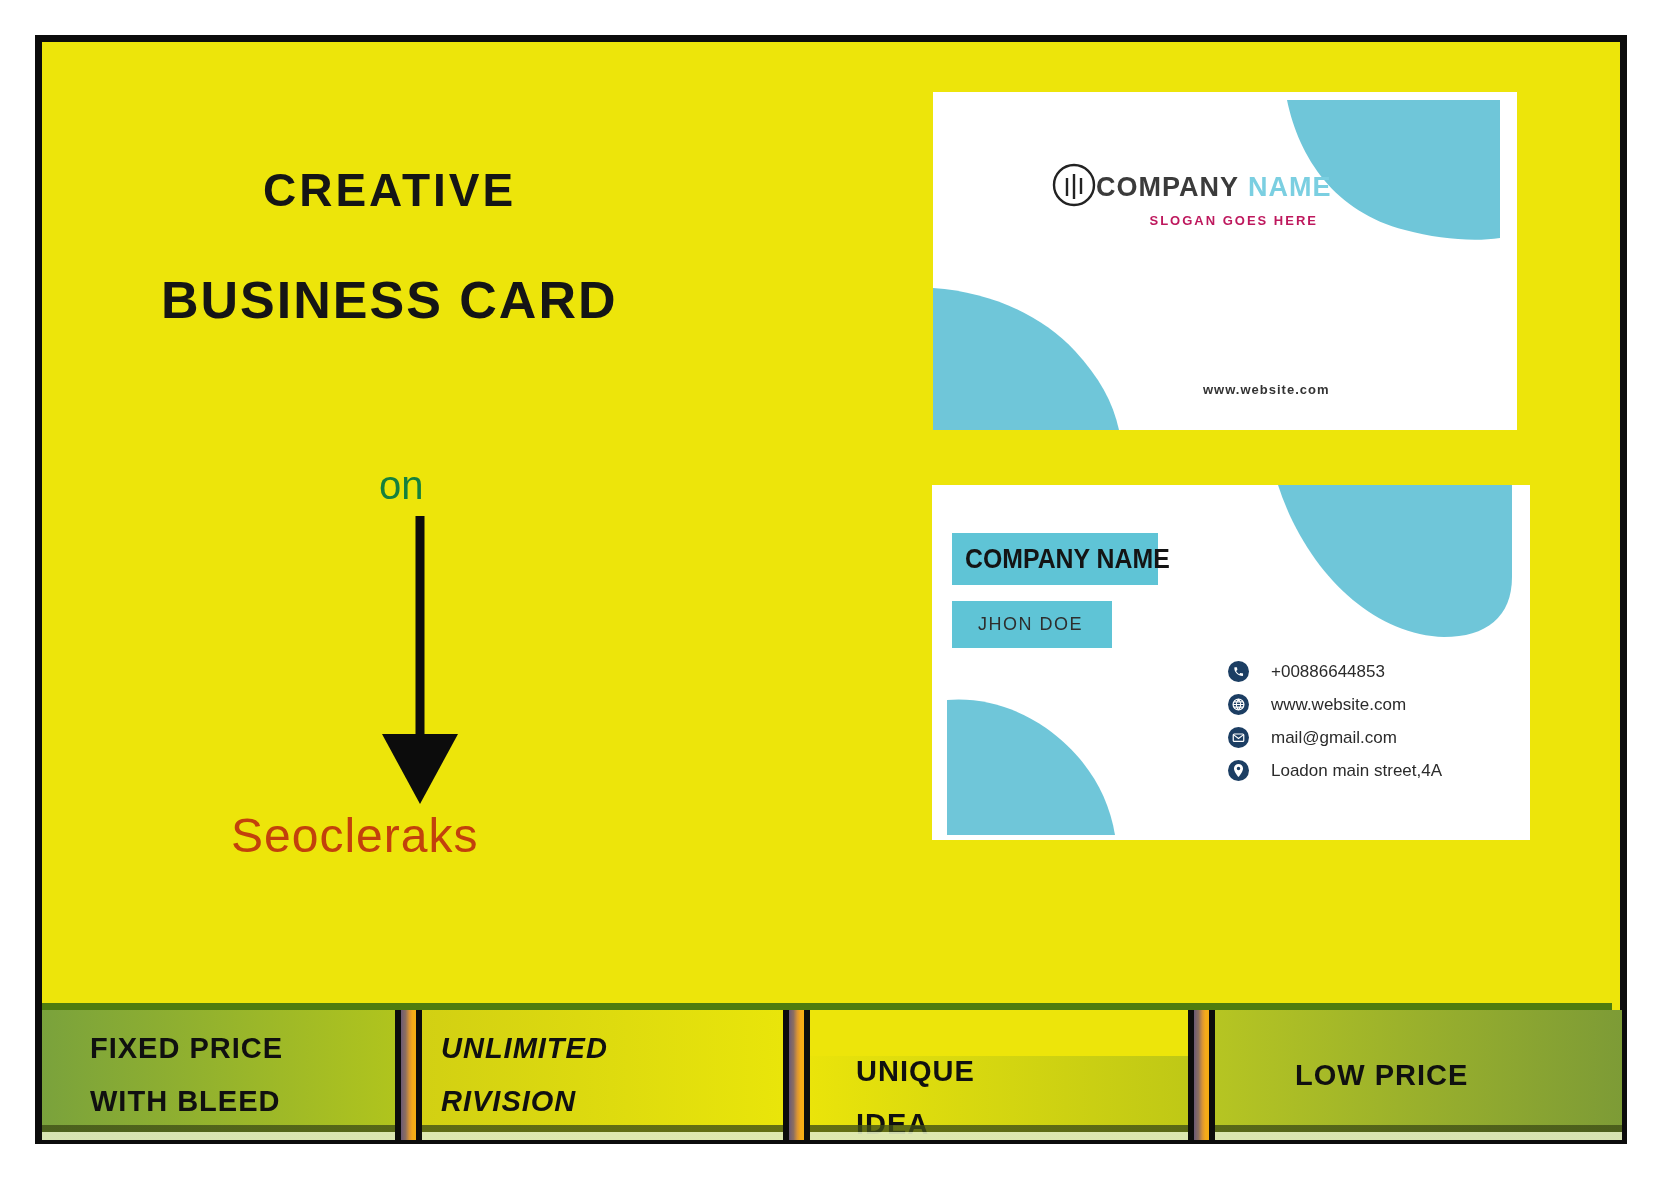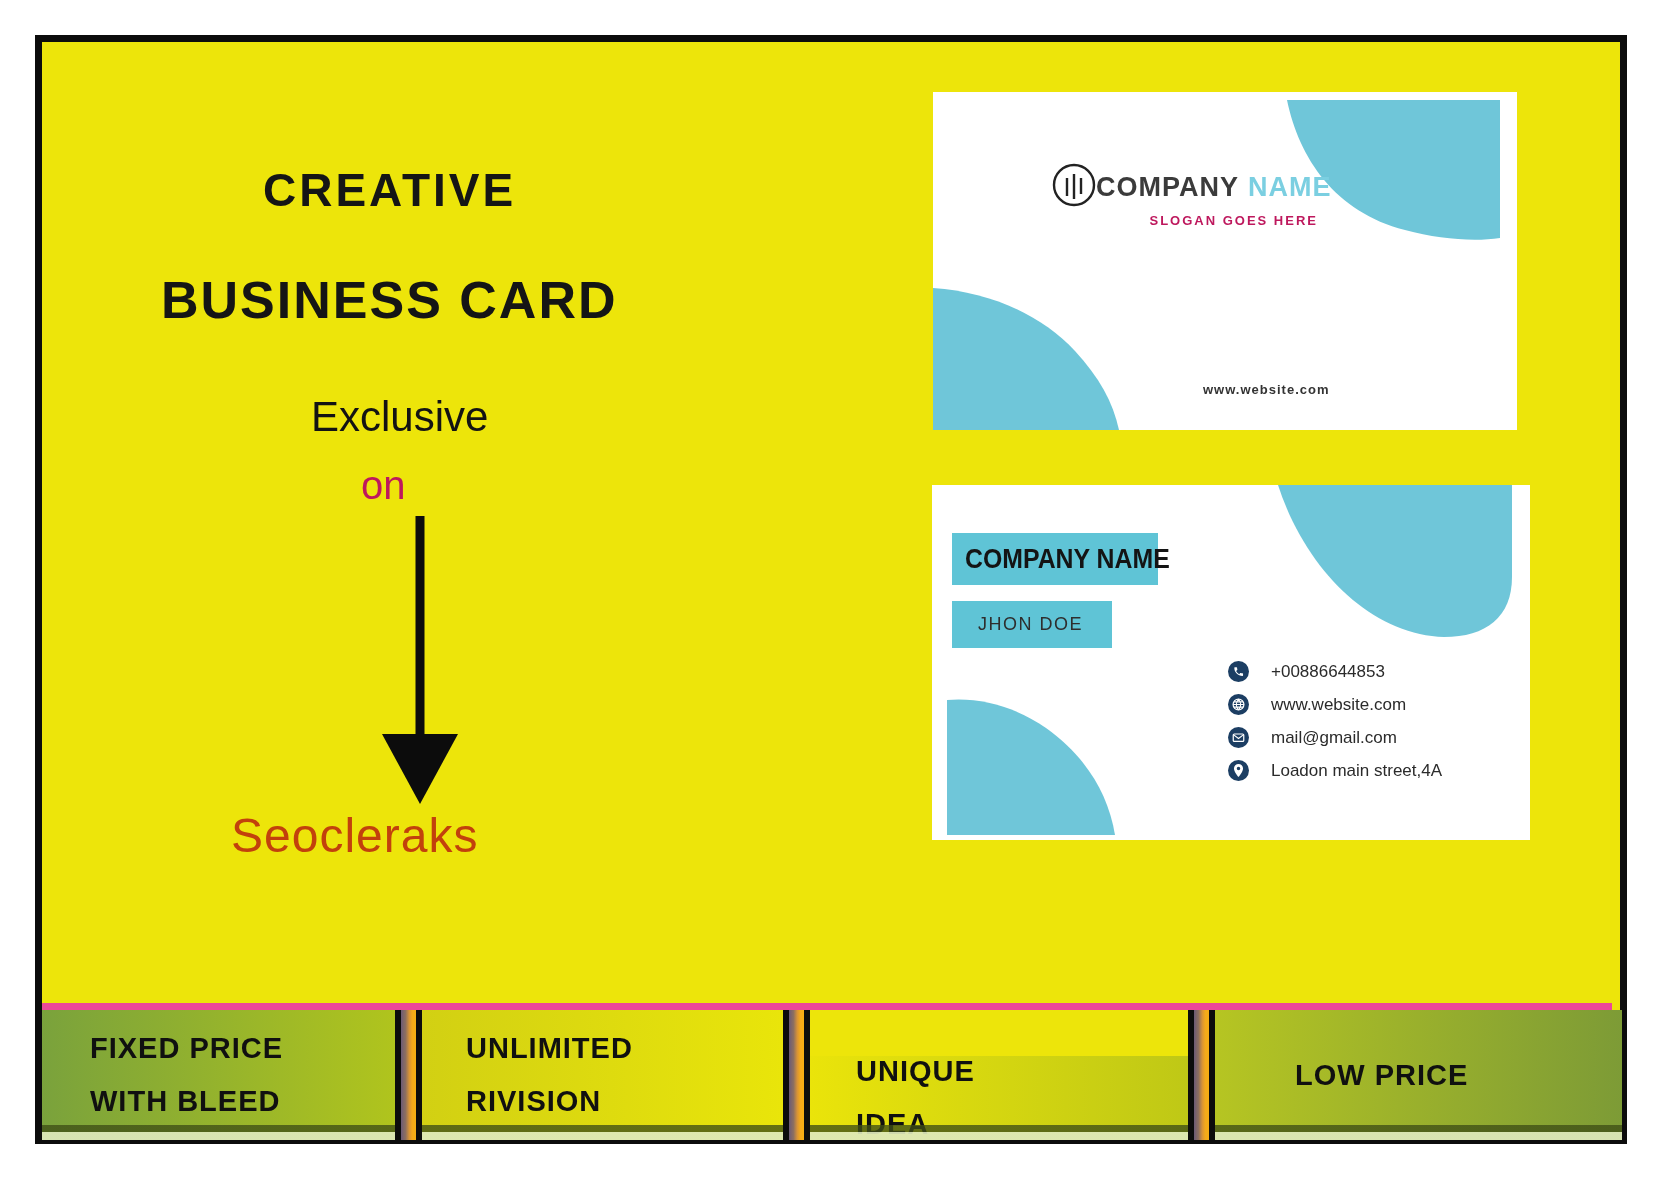--- a/index.html
+++ b/index.html
@@ -5,21 +5,21 @@
   html,body{margin:0;padding:0;background:#ffffff;}
   .page{position:relative;width:1659px;height:1144px;background:#ffffff;overflow:hidden;
         font-family:"Liberation Sans",sans-serif;color:#111;border-radius:27px;}
   .frame{position:absolute;left:35px;top:35px;width:1592px;height:1112px;box-sizing:border-box;
          border:7px solid #0c0c0c;background:#EDE50A;}
 
   
   .title1{position:absolute;left:221px;top:121px;font-size:46px;font-weight:bold;letter-spacing:3px;color:#151515;}
   .title2{position:absolute;left:119px;top:228px;font-size:52px;font-weight:bold;letter-spacing:2px;color:#151515;}
   .exclusive{position:absolute;left:269px;top:351px;font-size:42px;font-weight:400;color:#131313;}
-  .on{position:absolute;left:319px;top:421px;font-size:40px;font-weight:400;color:#be185d;}
+  .on{position:absolute;left:337px;top:421px;font-size:40px;font-weight:400;color:#15803d;}
   .brand{position:absolute;left:189px;top:766px;font-size:48px;font-weight:500;letter-spacing:1px;color:#c2410c;}
   .arrow{position:absolute;left:328px;top:462px;width:100px;height:300px;}
 
   
   .card{position:absolute;background:#ffffff;}
   .card1{left:891px;top:50px;width:584px;height:338px;}
   .card2{left:890px;top:443px;width:598px;height:355px;}
   .shapes{position:absolute;left:0;top:0;width:100%;height:100%;}
 
   .c1-logo{position:absolute;left:118px;top:71px;width:46px;height:48px;}
@@ -34,43 +34,42 @@
   .c2-companybox span{font-size:27px;font-weight:bold;color:#141414;transform:scaleX(.92);transform-origin:left center;white-space:nowrap;}
   .c2-namebox{position:absolute;left:20px;top:116px;width:160px;height:47px;background:#5FC4D6;
               display:flex;align-items:center;padding-left:26px;box-sizing:border-box;}
   .c2-namebox span{font-size:18px;font-weight:normal;letter-spacing:1.5px;color:#2e2e2e;}
   .c2-contacts{position:absolute;left:296px;top:176px;display:flex;flex-direction:column;gap:12px;}
   .c-row{display:flex;align-items:center;gap:22px;height:21px;}
   .c-ic{width:21px;height:21px;flex:0 0 21px;}
   .c-tx{font-size:17px;font-weight:500;color:#2b2b2b;white-space:nowrap;}
 
   
-  .bar{position:absolute;left:0;right:8px;bottom:0;height:137px;border-top:7px solid #ec4899;
+  .bar{position:absolute;left:0;right:8px;bottom:0;height:137px;border-top:7px solid #4d7c0f;
        display:flex;box-sizing:border-box;}
   .pbox{position:relative;display:flex;flex-direction:column;justify-content:center;gap:24px;
         box-sizing:border-box;flex-shrink:0;}
   .pbox::after{content:"";position:absolute;left:0;right:0;bottom:0;height:15px;pointer-events:none;
         background:linear-gradient(to bottom,rgba(62,78,21,.78) 0 47%,rgba(222,233,188,.92) 47% 100%);}
   .pbox h3{margin:0;font-size:29px;font-weight:bold;letter-spacing:1px;color:#101010;line-height:1;}
   .b1{width:353px;background:linear-gradient(to right,#7aa23c,#b0c41d);padding-left:48px;}
-  .b2{width:361px;background:linear-gradient(to right,#d2d013,#e9e50a);padding-left:44px;}
+  .b2{width:361px;background:linear-gradient(to right,#d2d013,#e9e50a);padding-left:19px;font-style:italic;}
   .b3{width:378px;background:linear-gradient(to right,#eae40a,#bfc816);padding-left:46px;margin-top:46px;}
   .b4{width:407px;background:linear-gradient(to right,#b6c522,#7d9b36);padding-left:80px;}
   .pdiv{width:27px;flex-shrink:0;box-sizing:border-box;border-left:6px solid #0c0c0c;border-right:6px solid #0c0c0c;
         background:linear-gradient(to right,#6b5a76 0%,#8d6f60 30%,#d89336 55%,#f4a91b 75%,#f6ae12 100%);}
 </style>
 </head>
 <body>
 
 <div class="page">
   <div class="frame">
 
     <div class="title1">CREATIVE</div>
     <div class="title2">BUSINESS CARD</div>
-    <div class="exclusive">Exclusive</div>
     <div class="on">on</div>
 
     <svg class="arrow" viewBox="0 0 100 300">
       <line x1="50" y1="12" x2="50" y2="232" stroke="#0c0c0c" stroke-width="9"></line>
       <polygon points="12,230 88,230 50,300" fill="#0c0c0c"></polygon>
     </svg>
 
     <div class="brand">Seocleraks</div>
 
     <div class="card card1">

